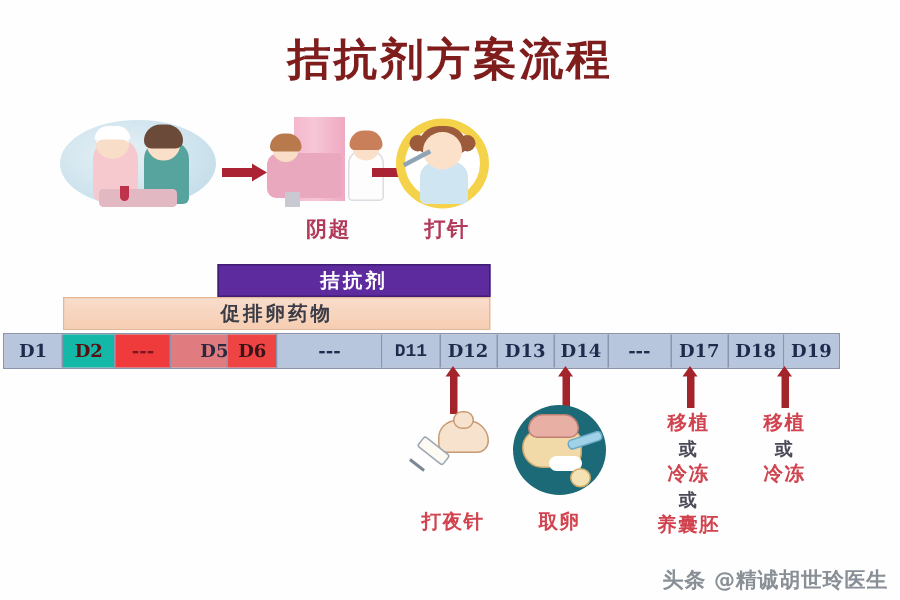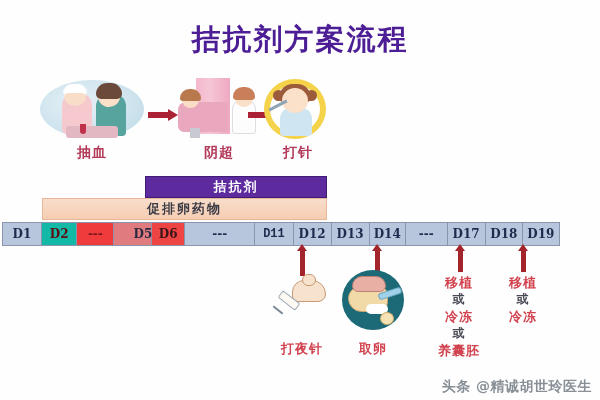--- a/index.html
+++ b/index.html
@@ -24,21 +24,21 @@
   
   .title {
     position: absolute;
     left: 0;
     top: 20px;
     width: 600px;
     text-align: center;
     font-family: "DejaVu Serif", "Liberation Serif", serif;
     font-size: 29px;
     font-weight: bold;
-    color: #4c1d95;
+    color: #7f1d1d;
     letter-spacing: 2px;
   }
 
   
   .illus-row {
     position: absolute;
     left: 0;
     top: 78px;
     width: 600px;
     height: 92px;
@@ -471,21 +471,20 @@
       <div class="blood-bg">
         <div class="nurse-a"></div>
         <div class="nurse-a-head"></div>
         <div class="nurse-a-hair"></div>
         <div class="patient-a"></div>
         <div class="patient-a-head"></div>
         <div class="patient-a-hair"></div>
         <div class="blood-table"></div>
         <div class="blood-vial"></div>
       </div>
-      <div class="illus-caption">抽血</div>
     </div>
 
     <div class="flow-arrow" style="left:148px;width:30px;">
       <div class="shaft" style="width:20px;"></div>
       <div class="head" style="left:20px;"></div>
     </div>
 
     <div class="illus scene-us">
       <div>
         <div class="us-wall"></div>

